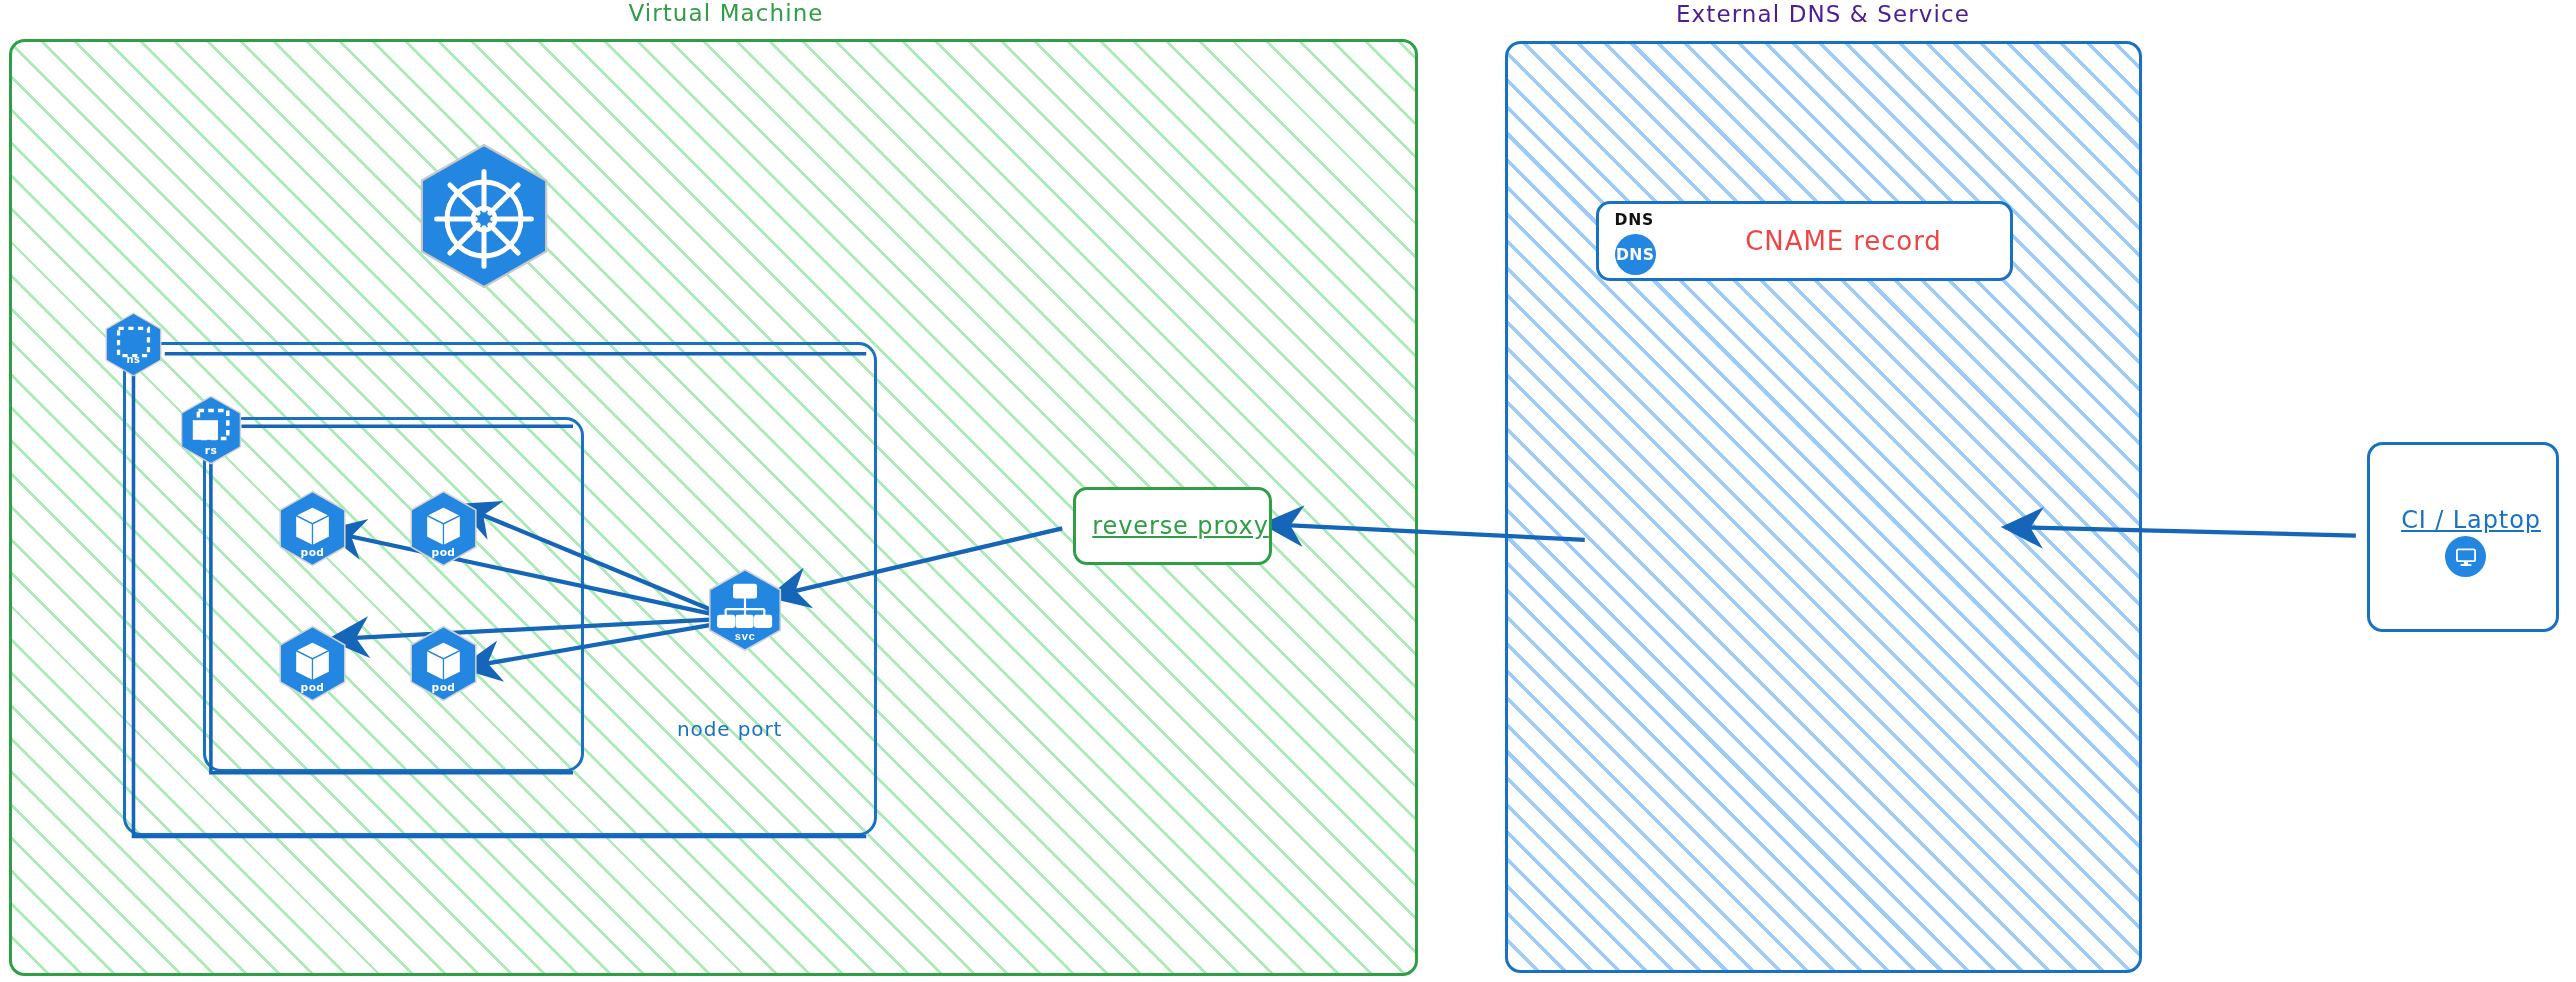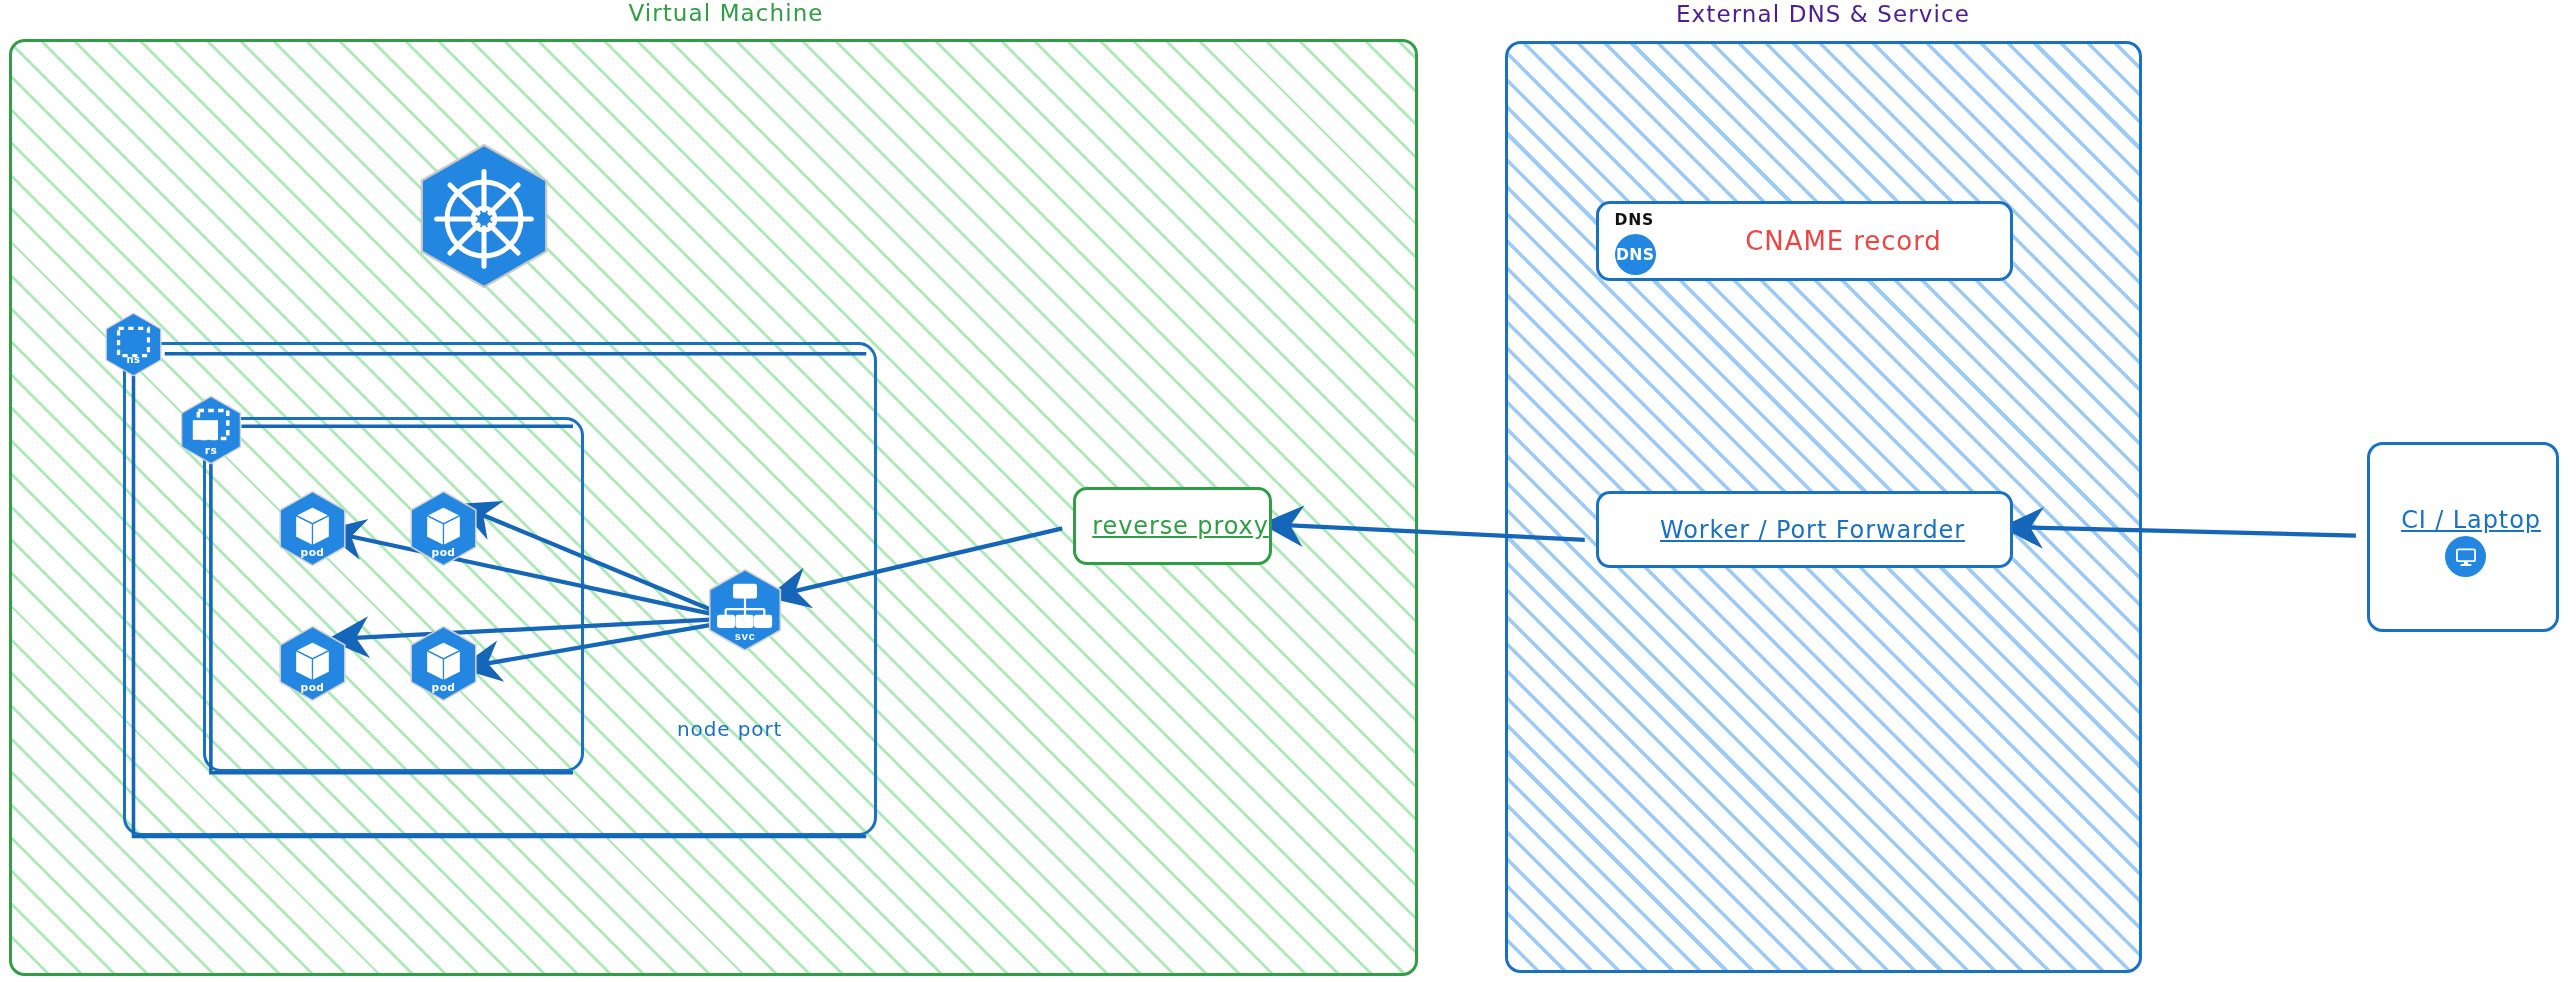--- a/index.html
+++ b/index.html
@@ -284,23 +284,20 @@
   <div class="obox green" style="left:1062px;top:487px;width:199px;height:78px;border-radius:14px;">
     <div class="obox-label green">reverse proxy</div>
   </div>
 
   <div class="obox blue" style="left:1585px;top:201px;width:417px;height:80px;border-radius:14px;">
     <div class="dns-tag">DNS</div>
     <div class="dns-badge">DNS</div>
     <div class="dns-text">CNAME record</div>
   </div>
 
-  <div class="obox blue" style="left:1585px;top:491px;width:417px;height:77px;border-radius:14px;">
-    <div class="obox-label blue">Worker / Port Forwarder</div>
-  </div>
 
   <div class="obox blue" style="left:2356px;top:442px;width:192px;height:190px;border-radius:15.6px;">
     <div class="obox-label blue" style="top:61px;transform:none;">CI / Laptop</div>
     <div class="mon-badge" style="left:75px;top:91px;">
       <svg width="28" height="28" viewBox="0 0 40 40">
         <rect x="7" y="9" width="26" height="17" rx="2.5" fill="none" stroke="#ffffff" stroke-width="2.6"></rect>
         <rect x="17" y="26" width="6" height="5" fill="#ffffff"></rect>
         <rect x="12" y="30" width="16" height="3" rx="1.5" fill="#ffffff"></rect>
       </svg>
     </div>

